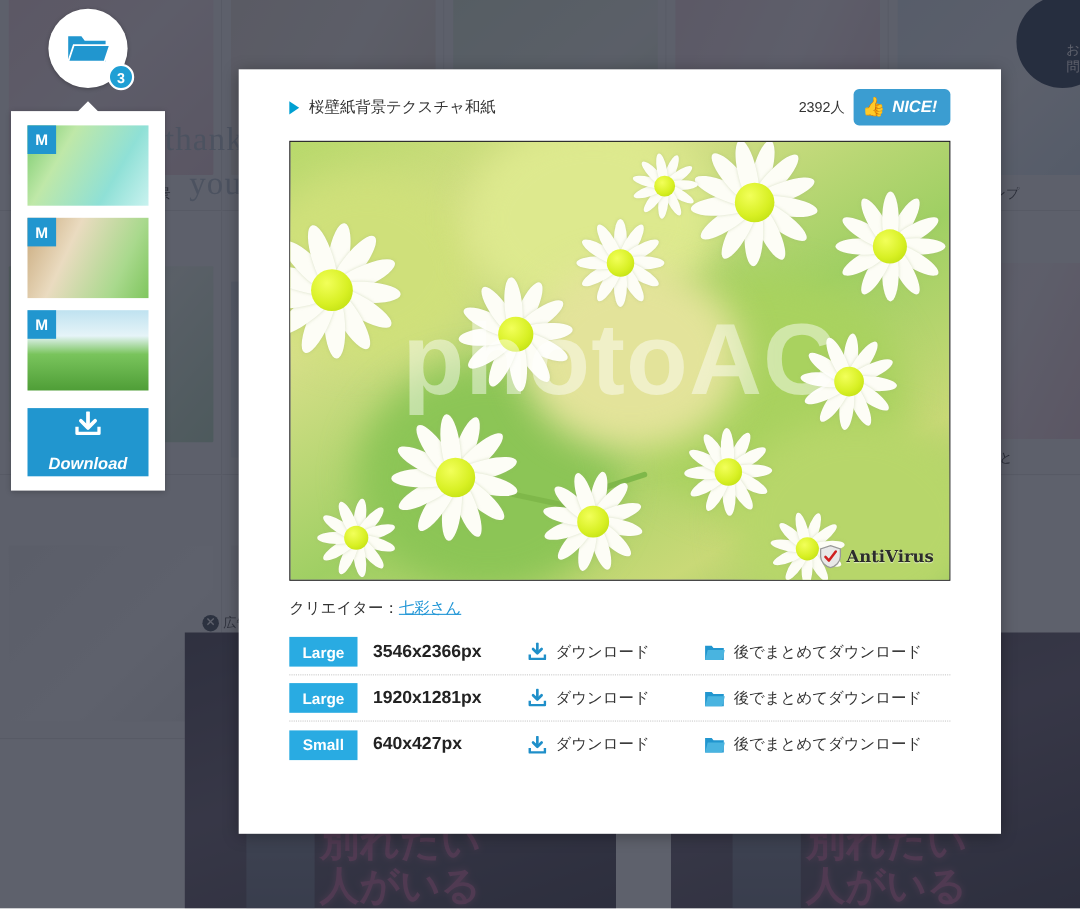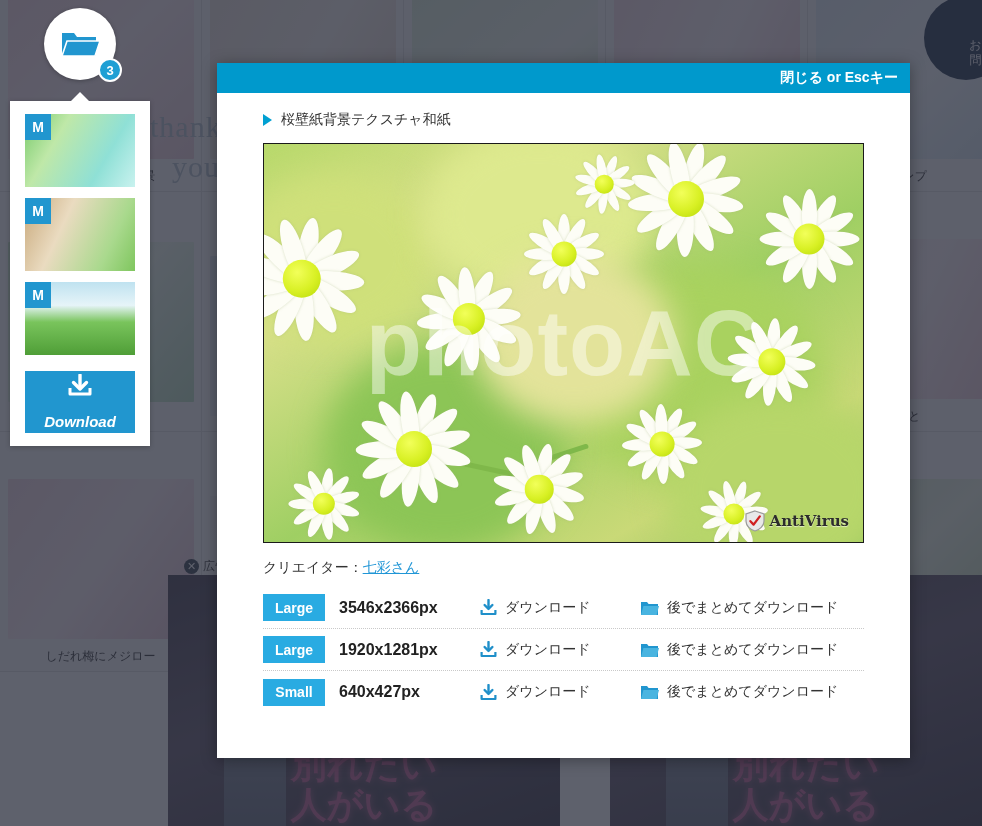--- a/index.html
+++ b/index.html
@@ -260,24 +260,20 @@
     <div class="bg-cell">
       <div class="bg-thumb t-green2"></div>
       <div class="bg-cap"></div>
     </div>
     <div class="bg-cell">
       <div class="bg-thumb t-sakura"></div>
       <div class="bg-cap">桜と</div>
     </div>
 
     <div class="bg-cell">
-      <div class="bg-thumb t-plum"></div>
-      <div class="bg-cap">しだれ梅にメジロー</div>
-    </div>
-    <div class="bg-cell">
       <div class="bg-thumb t-white"></div>
       <div class="bg-cap"></div>
     </div>
     <div class="bg-cell">
       <div class="bg-thumb t-white"></div>
       <div class="bg-cap"></div>
     </div>
     <div class="bg-cell">
       <div class="bg-thumb t-white"></div>
       <div class="bg-cap"></div>
@@ -305,30 +301,34 @@
     <div class="bg-ad-line" style="top:206px;">人がいる</div>
   </div>
 
   <div class="bg-fab">お問</div>
 </div>
 
 <div id="scrim"></div>
 
 <div id="modal">
 
-  <div class="modal-bar">
-    <span class="modal-bar-txt">閉じる or Escキー</span>
-  </div>
 
   <div class="modal-body">
 
     <div class="detail-row">
       <div class="detail-link">
         <span class="tri"></span>
         <span>桜壁紙背景テクスチャ和紙</span>
+      </div>
+      <div class="nice-wrap">
+        <span class="nice-count">2392人</span>
+        <div class="nice-btn">
+          <span class="thumb-up">👍</span>
+          <span>NICE!</span>
+        </div>
       </div>
     </div>
 
     <div class="hero">
       <div class="blob" style="left:-30px; top:30px;  width:200px; height:170px; background:#cfe07a;"></div>
       <div class="blob" style="left:160px; top:-20px; width:230px; height:180px; background:#dde98e;"></div>
       <div class="blob" style="left:300px; top:120px; width:260px; height:220px; background:#a9d25f;"></div>
       <div class="blob" style="left:60px;  top:200px; width:240px; height:210px; background:#8cc556;"></div>
       <div class="blob" style="left:400px; top:250px; width:230px; height:190px; background:#b7d66a;"></div>
       <div class="blob" style="left:210px; top:110px; width:200px; height:170px; background:#e3e39a;"></div>

